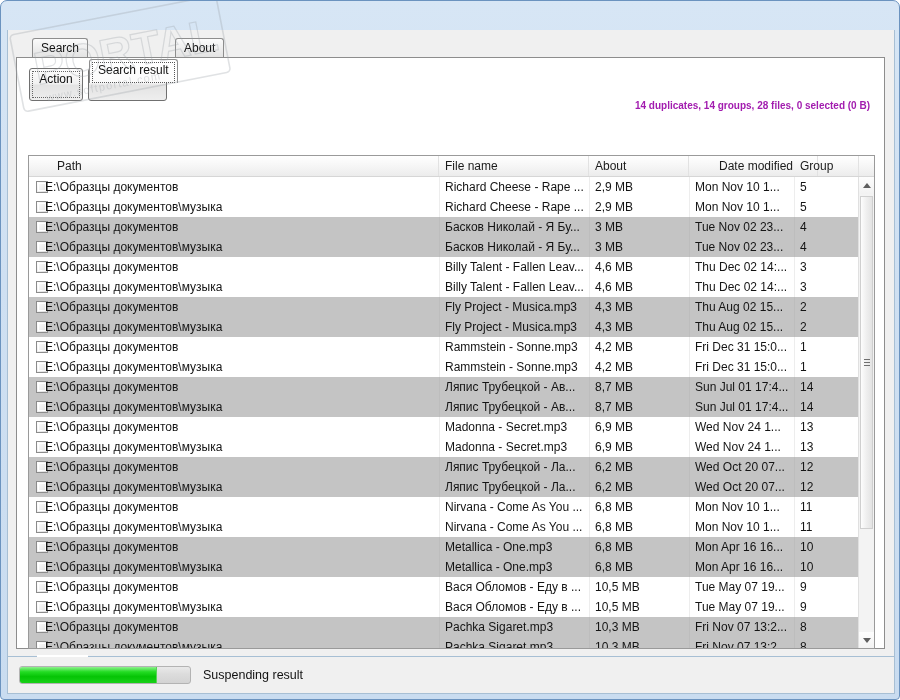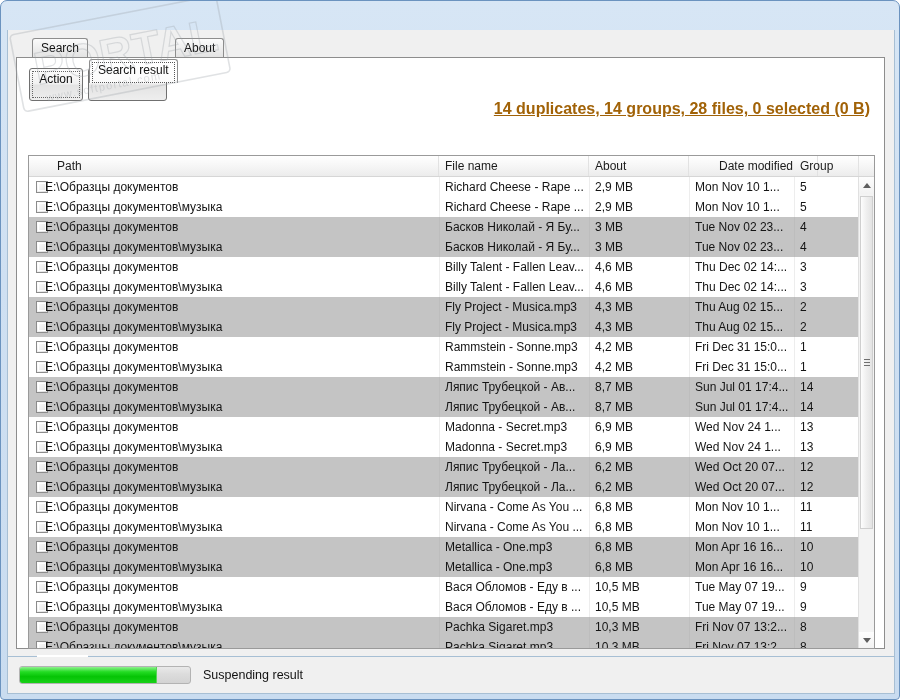--- a/index.html
+++ b/index.html
@@ -162,25 +162,24 @@
   #btn-action .focusring {
     position: absolute;
     left: 2px; top: 2px; right: 2px; bottom: 2px;
     border: 1px dotted #666;
   }
 
   
   #summary {
     position: absolute;
     right: 14px; top: 42px;
-    font-size: 16px;
+    font-size: 10px;
     font-weight: bold;
-    color: #a16207;
+    color: #a21caf;
     white-space: nowrap;
-    text-decoration: underline;
   }
 
   
   #listview {
     position: absolute;
     left: 11px; top: 97px;
     width: 847px; height: 494px;
     border: 1px solid #9a9a9a;
     background: #ffffff;
     box-sizing: border-box;

